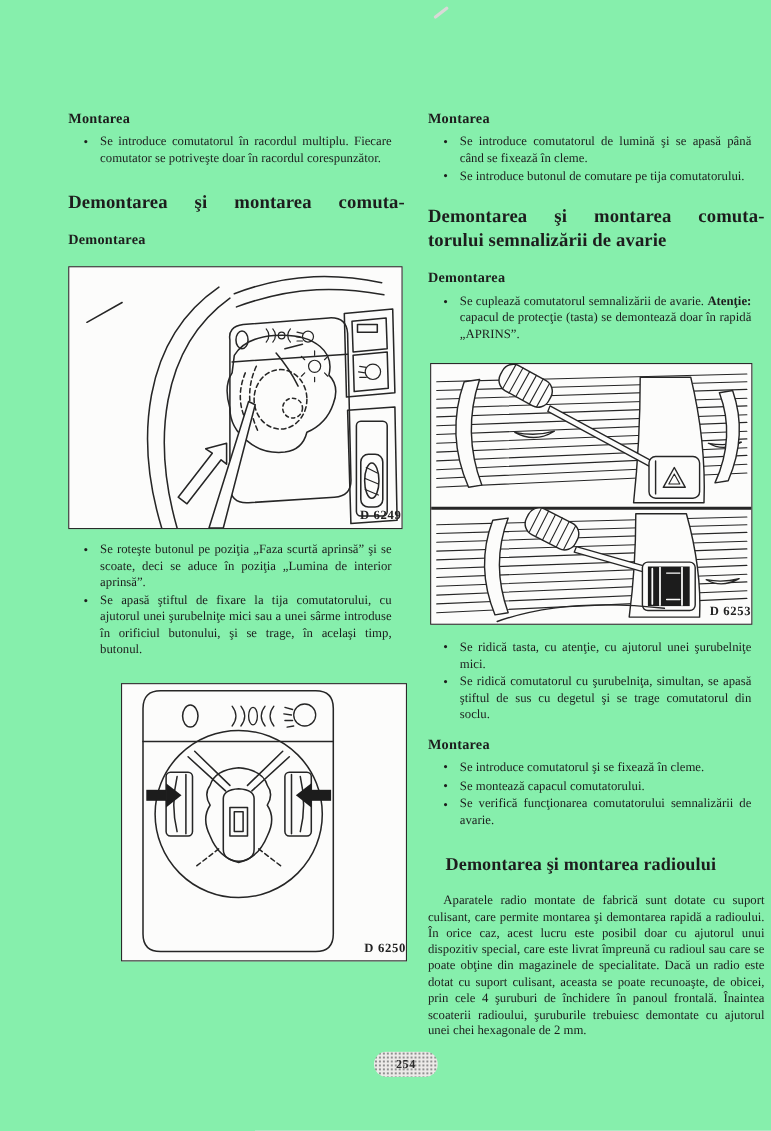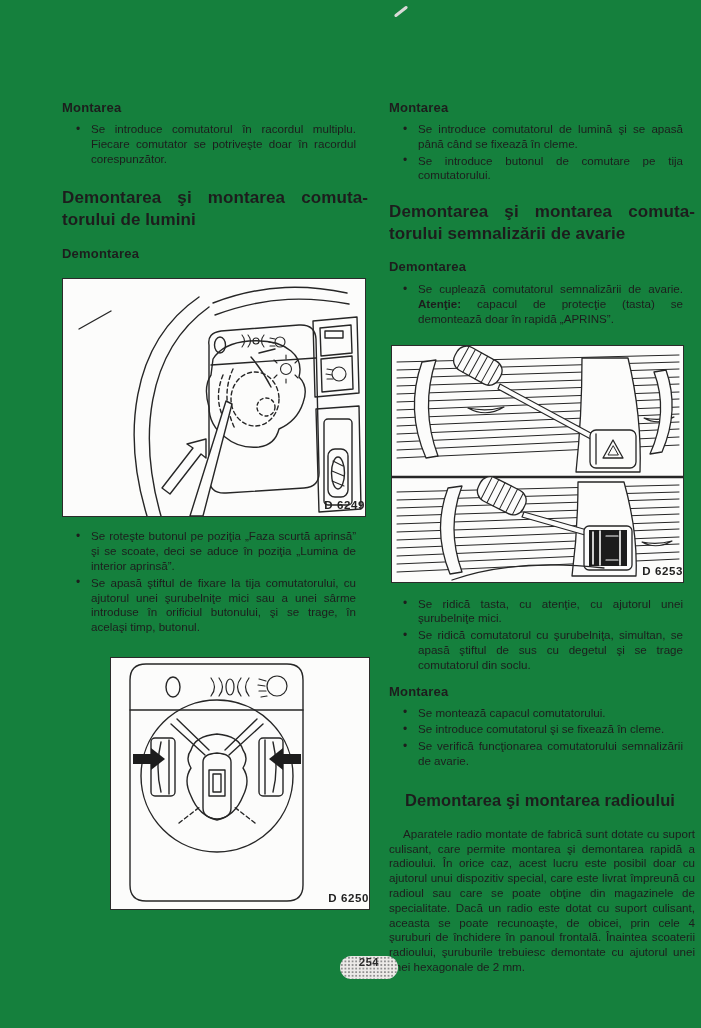--- a/index.html
+++ b/index.html
@@ -1,19 +1,19 @@
 <!DOCTYPE html>
 <html><head>
 <meta charset="utf-8">
 <style>
   html,body { margin:0; padding:0; background:#e9e9e9; }
   .page {
     position:relative; width:701px; height:1028px; margin:0 auto;
-    background:#15803d; overflow:hidden;
-    font-family:Liberation Sans, sans-serif; color:#1d1d1d;
+    background:#86efac; overflow:hidden;
+    font-family:Liberation Serif, serif; color:#1d1d1d;
   }
   .col { position:absolute; width:306px; }
   .col-left  { left:62px;  top:101px; }
   .col-right { left:389px; top:101px; }
 
   .subhead { font-size:13px; font-weight:bold; line-height:14px; margin:0; letter-spacing:0.2px; }
   .sect-title { font-weight:bold; font-size:17px; line-height:21.5px; margin:0; letter-spacing:0.1px; }
   .sect-title .tline1 { text-align:justify; text-align-last:justify; }
   .sect-title .tline2 { text-align:left; }
   .sect-title-one { font-weight:bold; font-size:16.5px; line-height:21px; margin:16px; white-space:nowrap; letter-spacing:0.1px; }
@@ -31,42 +31,41 @@
 
   .mt7{margin-top:7px}.mt8{margin-top:8px}.mt9{margin-top:9px}.mt12{margin-top:12px}.mt14{margin-top:14px}.mt16{margin-top:16px}.mt17{margin-top:17px}
   .mt18{margin-top:18px}.mt21{margin-top:21px}.mt22{margin-top:22px}
   .fig2-offset{margin-left:48px}
 
   .page-pill {
     position:absolute; left:340px; top:956px; width:58px; height:23px;
     border-radius:12px; background-color:#eceae8;
     background-image:radial-gradient(circle, #8f8f8f 0.9px, rgba(0,0,0,0) 1.1px);
     background-size:3.6px 3.6px;
-    display:flex; align-items:flex-start; justify-content:center;
+    display:flex; align-items:center; justify-content:center;
     font-size:11px; font-weight:bold; color:#2b2b2b; letter-spacing:0.5px;
   }
   .smudge { position:absolute; left:393px; top:10px; width:16px; height:3px;
             background:#d9d9d7; transform:rotate(-38deg); border-radius:2px; }
   b.attn { font-weight:bold; }
 </style>
 </head>
 <body>
 
 <div class="page">
   <div class="smudge"></div>
 
   <div class="col col-left">
     <h3 class="subhead">Montarea</h3>
     <div class="bullets mt7">
       <div class="bullet">Se introduce comutatorul în racordul multiplu. Fiecare comutator se potriveşte doar în racordul corespunzător.</div>
     </div>
 
     <h1 class="sect-title mt21">
       <div class="tline1">Demontarea şi montarea comuta-</div>
-      <div class="tline2">torului de lumini</div>
     </h1>
 
     <h3 class="subhead mt17">Demontarea</h3>
 
     <div class="figure mt17" style="width:302px;height:237px;">
       <svg width="302" height="237" viewBox="0 0 302 237">
         <g stroke="#262626" fill="none" stroke-width="1.4" stroke-linejoin="round" stroke-linecap="round">
           <path d="M16 50 L48 32"></path>
           <path d="M84 237 C 60 158 66 66 136 18"></path>
           <path d="M98 237 C 76 160 82 74 146 28"></path>
@@ -264,22 +263,22 @@
       <div class="fig-label">D 6253</div>
     </div>
 
     <div class="bullets mt14">
       <div class="bullet">Se ridică tasta, cu atenţie, cu ajutorul unei şurubelniţe mici.</div>
       <div class="bullet">Se ridică comutatorul cu şurubelniţa, simultan, se apasă ştiftul de sus cu degetul şi se trage comutatorul din soclu.</div>
     </div>
 
     <h3 class="subhead mt9">Montarea</h3>
     <div class="bullets mt7">
+      <div class="bullet">Se introduce comutatorul şi se fixează în cleme.</div>
       <div class="bullet">Se montează capacul comutatorului.</div>
-      <div class="bullet">Se introduce comutatorul şi se fixează în cleme.</div>
       <div class="bullet">Se verifică funcţionarea comutatorului semnalizării de avarie.</div>
     </div>
 
     <h1 class="sect-title-one mt21">Demontarea şi montarea radioului</h1>
     <p class="para mt9">Aparatele radio montate de fabrică sunt dotate cu suport culisant, care permite montarea şi demontarea rapidă a radioului. În orice caz, acest lucru este posibil doar cu ajutorul unui dispozitiv special, care este livrat împreună cu radioul sau care se poate obţine din magazinele de specialitate. Dacă un radio este dotat cu suport culisant, aceasta se poate recunoaşte, de obicei, prin cele 4 şuruburi de închidere în panoul frontală. Înaintea scoaterii radioului, şuruburile trebuiesc demontate cu ajutorul unei chei hexagonale de 2 mm.</p>
   </div>
 
   <div class="page-pill">
     <span>254</span>
   </div>

